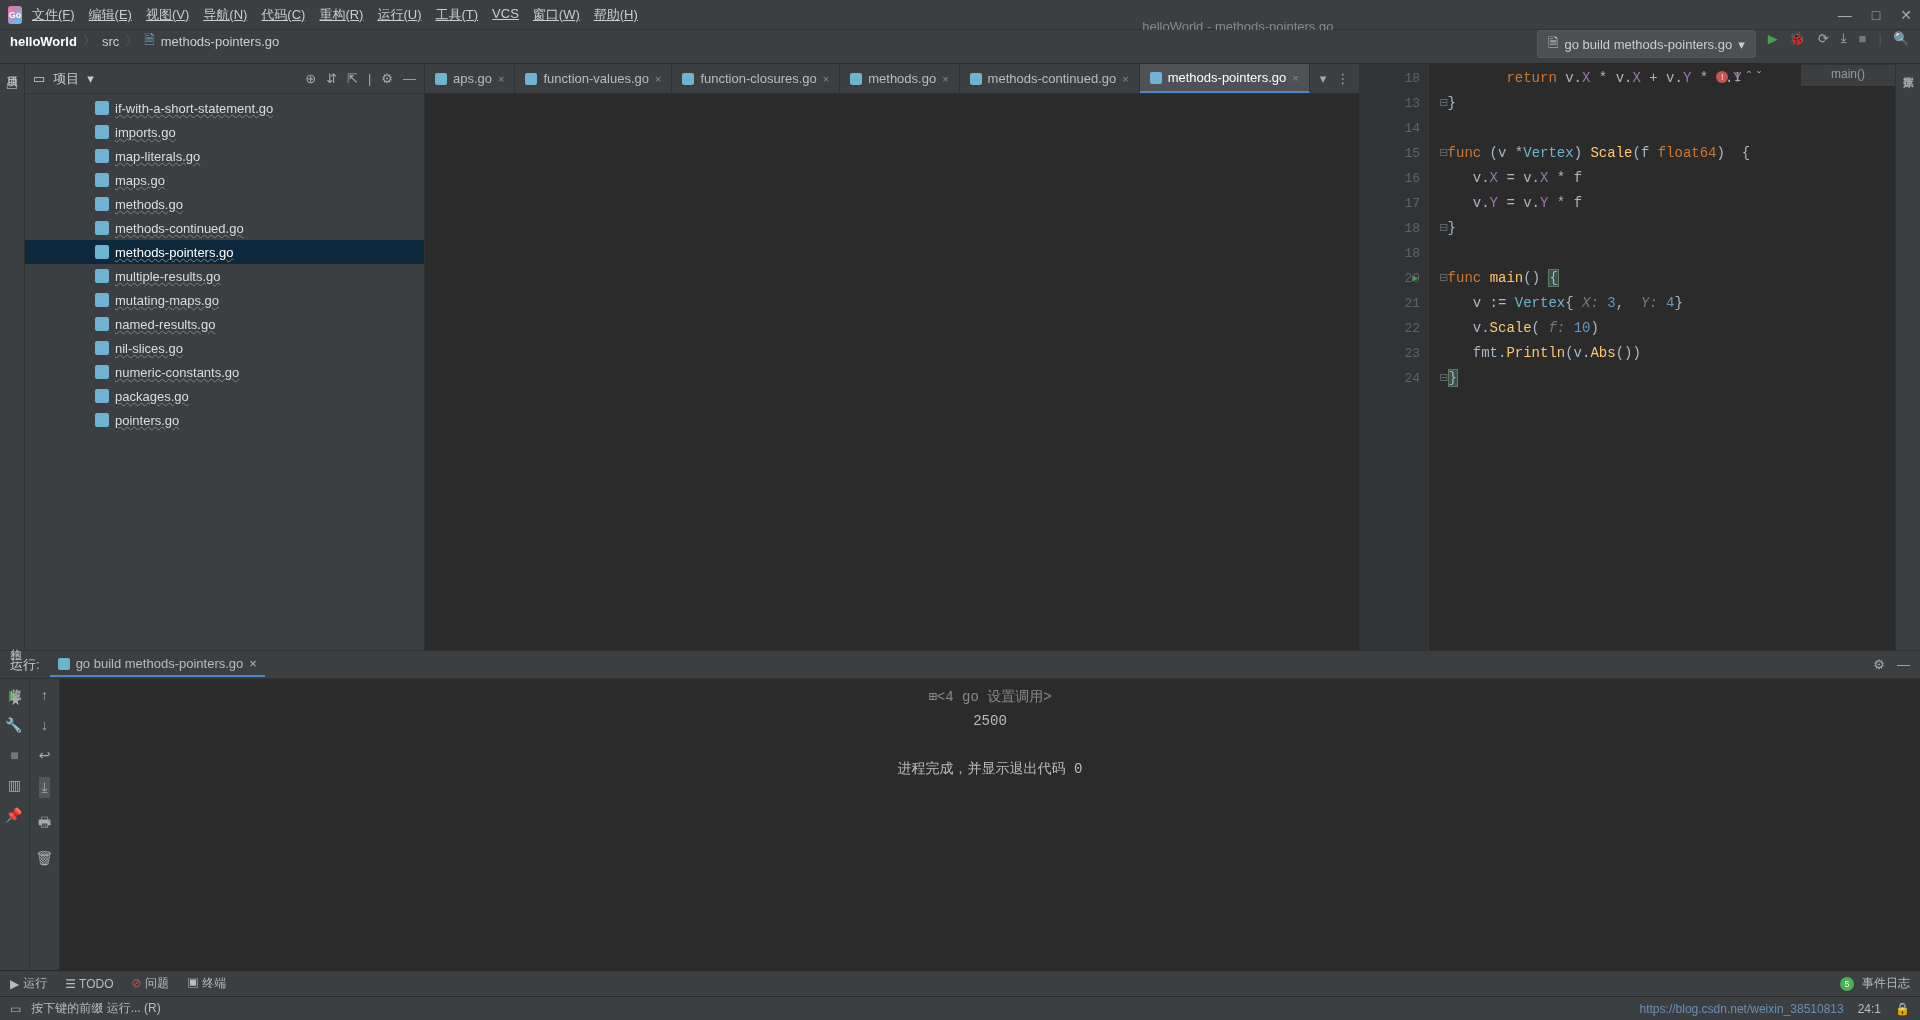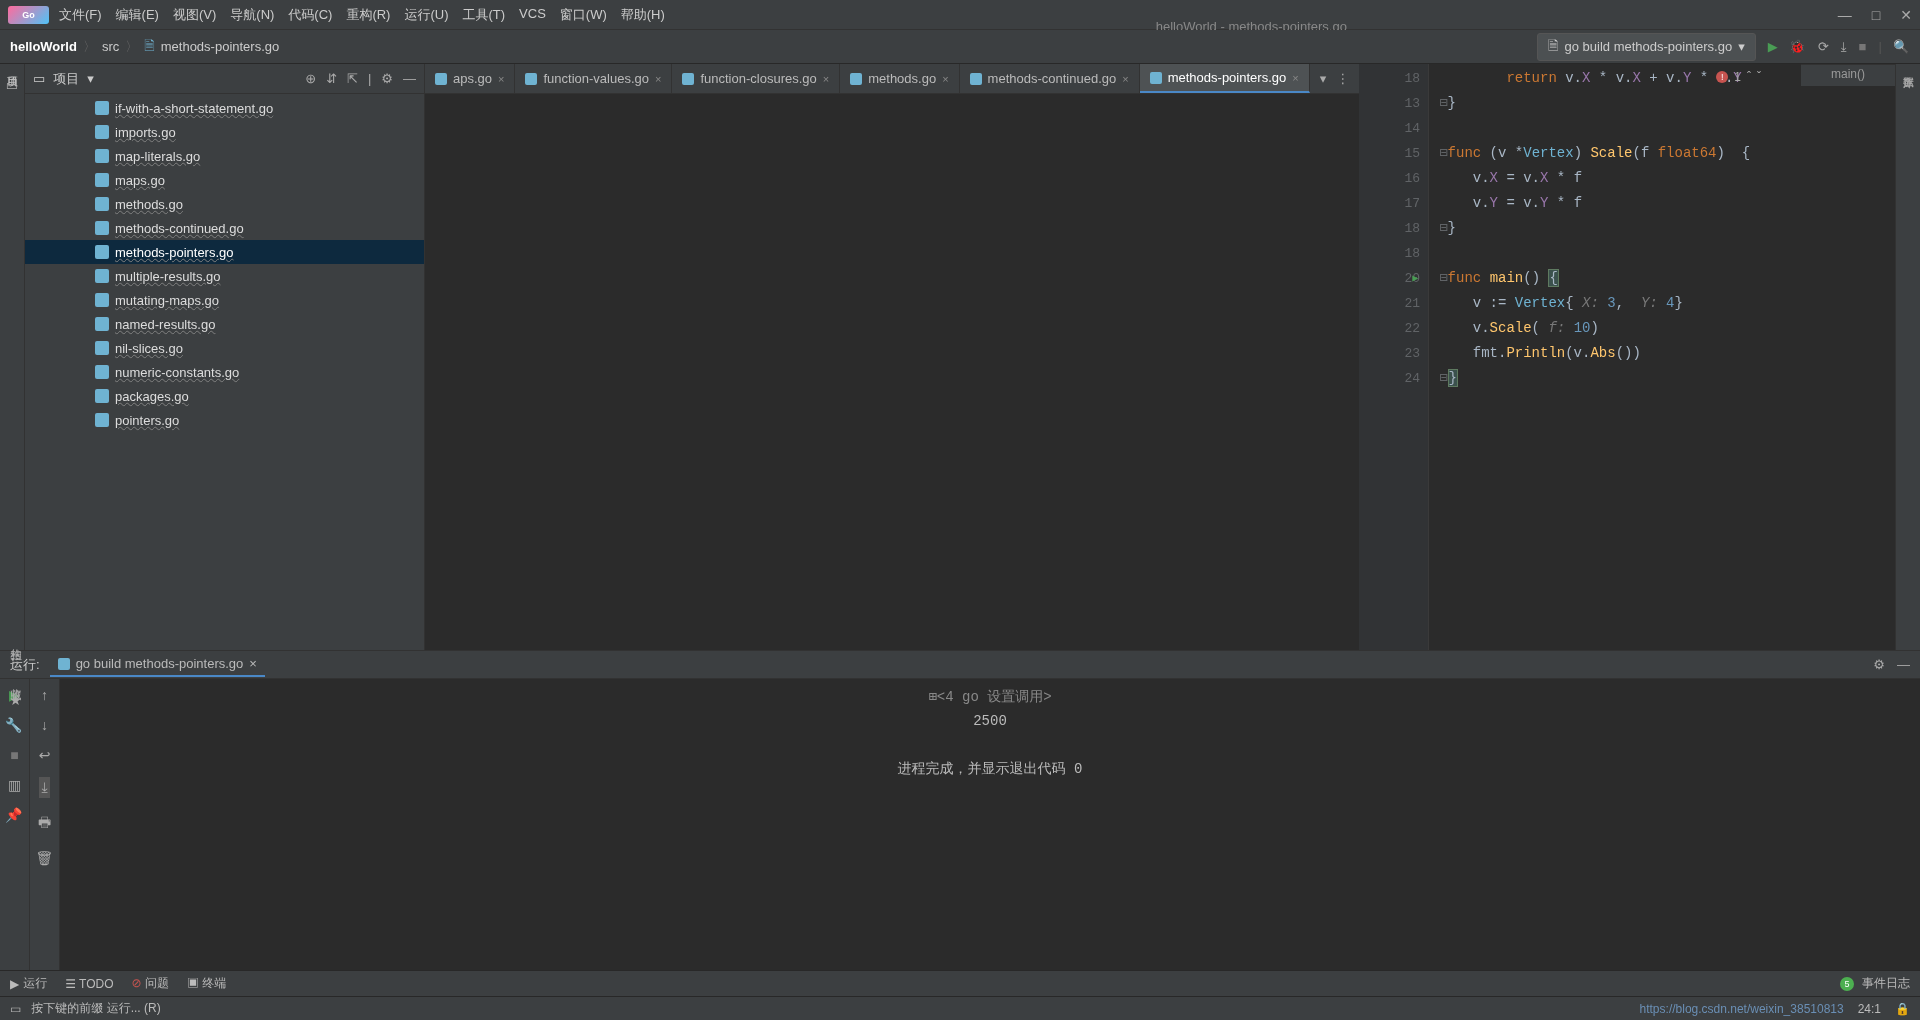--- a/index.html
+++ b/index.html
@@ -1,27 +1,27 @@
 <!DOCTYPE html>
 <html><head>
 <meta charset="utf-8">
 <style>
 * { margin: 0; padding: 0; box-sizing: border-box; }
 body { font-family: "Segoe UI", Arial, sans-serif; font-size: 13px; background: #2b2b2b; color: #bbb; width: 1920px; height: 1020px; overflow: hidden; display: flex; flex-direction: column; }
 
 
 .titlebar { height: 30px; background: #3c3f41; display: flex; align-items: center; padding: 0 8px; border-bottom: 1px solid #323232; }
-.titlebar .logo { width: 41px; height: 18px; background: linear-gradient(135deg,#ff6b9d,#4fc3f7); border-radius: 3px; margin-right: 10px; display:flex;align-items:center;justify-content:center;font-size:9px;color:#fff;font-weight:bold; }
-.titlebar .menus { display: flex; gap: 14px; color: #ccc; }
+.titlebar .logo { width: 14px; height: 18px; background: linear-gradient(135deg,#ff6b9d,#4fc3f7); border-radius: 3px; margin-right: 10px; display:flex;align-items:center;justify-content:center;font-size:9px;color:#fff;font-weight:bold; }
+.titlebar .menus { display: flex; gap: 14px; color: #ccc; text-decoration: underline; }
 .titlebar .menus span { cursor: pointer; }
 .titlebar .title { flex: 1; text-align: center; color: #888; margin-top: 24px; }
 .titlebar .wincontrols { display: flex; gap: 20px; color: #aaa; font-size: 14px; }
 
 
-.navrow { height: 34px; background: #3c3f41; display: flex; align-items: center; padding: 0 10px; border-bottom: 1px solid #282828; }
+.navrow { height: 34px; background: #3c3f41; display: flex; align-items: flex-start; padding: 0 10px; border-bottom: 1px solid #282828; }
 .breadcrumb { display: flex; align-items: center; gap: 6px; color: #ccc; font-weight: 500; }
 .breadcrumb .sep { color: #666; }
 .breadcrumb .goico { color:#6fb3d2; }
 .navrow .spacer { flex: 1; }
 .runconfig { background: #4c5052; border: 1px solid #555; padding: 2px 10px; border-radius: 3px; display: flex; align-items: center; gap: 6px; color:#ccc; }
 .navrow .actions { display: flex; align-items: center; gap: 12px; margin-left: 12px; color: #aaa; }
 .navrow .actions .run { color: #499c54; }
 .navrow .actions .bug { color: #499c54; }
 
 

